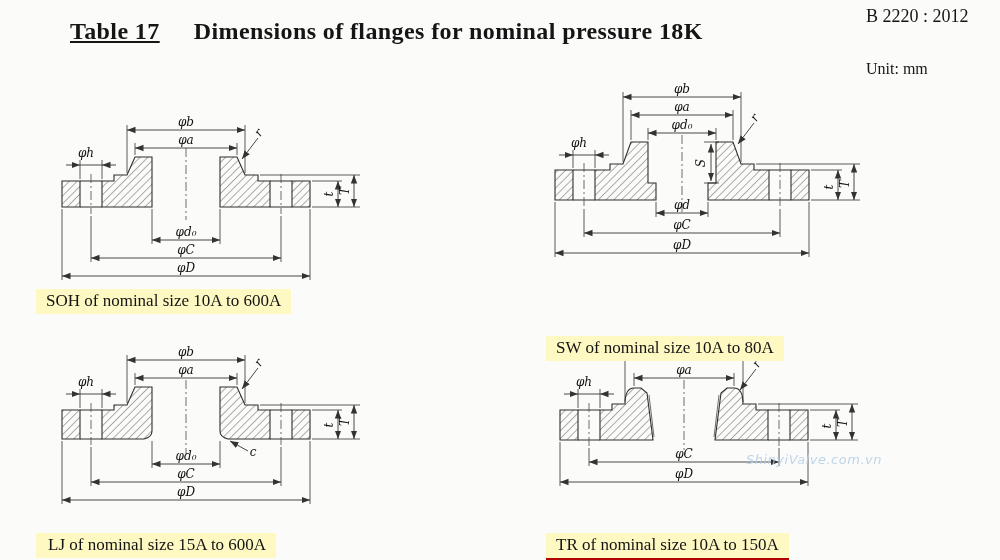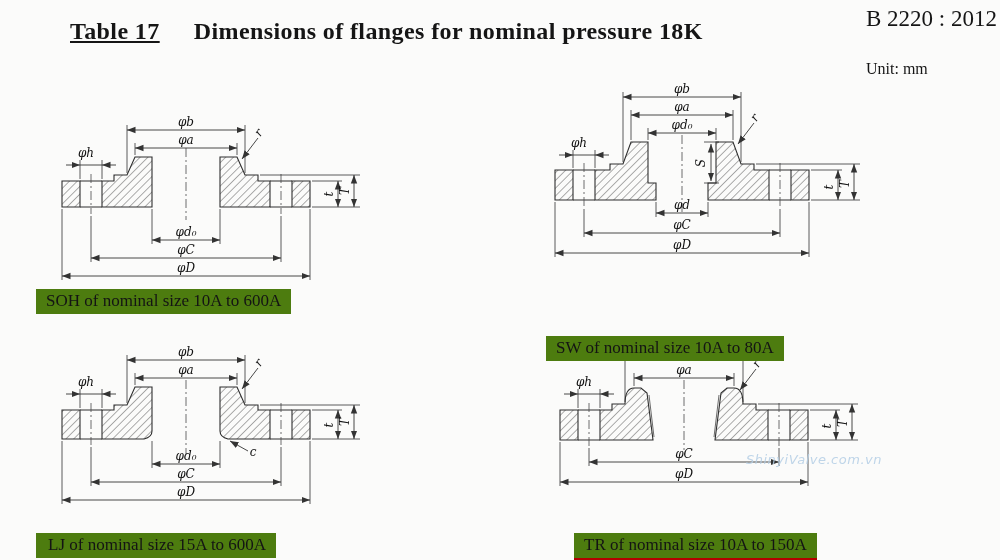--- a/index.html
+++ b/index.html
@@ -7,26 +7,26 @@
     width:1000px;height:560px;position:relative;overflow:hidden;
     background:#fbfbfa;
     font-family:"Liberation Serif", serif;
     color:#151515;
   }
   .page-title{
     position:absolute;left:70px;top:18px;
     font-size:24px;font-weight:bold;letter-spacing:.4px;white-space:nowrap;
   }
   .page-title .tbl-label{margin-right:34px;text-decoration:underline;}
-  .std-ref{position:absolute;left:866px;top:6px;font-size:23px;white-space:nowrap;}
+  .std-ref{position:absolute;left:866px;top:6px;font-size:18px;white-space:nowrap;}
   .unit-label{position:absolute;left:866px;top:60px;font-size:16px;white-space:nowrap;}
   .dwg{position:absolute;}
   .caption{
     position:absolute;display:inline-block;
-    background:#4d7c0f;color:#141414;
+    background:#fef9c3;color:#141414;
     font-size:17px;padding:2px 10px 3px 10px;white-space:nowrap;
   }
   .caption.red-underline{border-bottom:3px solid #b30000;}
   .watermark{
     position:absolute;left:702px;top:452px;
     font-family:"DejaVu Sans", sans-serif;font-style:italic;
     font-size:13px;letter-spacing:.5px;color:#b5cfe6;opacity:.85;white-space:nowrap;margin-left:44px;
   }
   
   .cut{stroke:#2e2e2e;stroke-width:1.1;stroke-linejoin:miter;}
@@ -282,15 +282,15 @@
 
     <path class="ext" d="M32,104 V148 M280,104 V148"></path>
     <line class="dim" x1="32" y1="144" x2="280" y2="144" marker-start="url(#mA4)" marker-end="url(#mA4)"></line>
     <text class="lbl" x="156" y="140" text-anchor="middle">φD</text>
   </g>
 </svg>
 
 <div class="caption" style="left:36px;top:289px;">SOH of nominal size 10A to 600A</div>
 <div class="caption" style="left:546px;top:289px;margin-top:47px;">SW of nominal size 10A to 80A</div>
 <div class="caption" style="left:36px;top:533px;padding-left:12px;">LJ of nominal size 15A to 600A</div>
-<div class="caption red-underline" style="left:546px;top:533px;margin-left:28px;">TR of nominal size 10A to 150A</div>
+<div class="caption red-underline" style="left:546px;top:533px;">TR of nominal size 10A to 150A</div>
 
 <div class="watermark">ShinyiValve.com.vn</div>
 
 </body></html>

